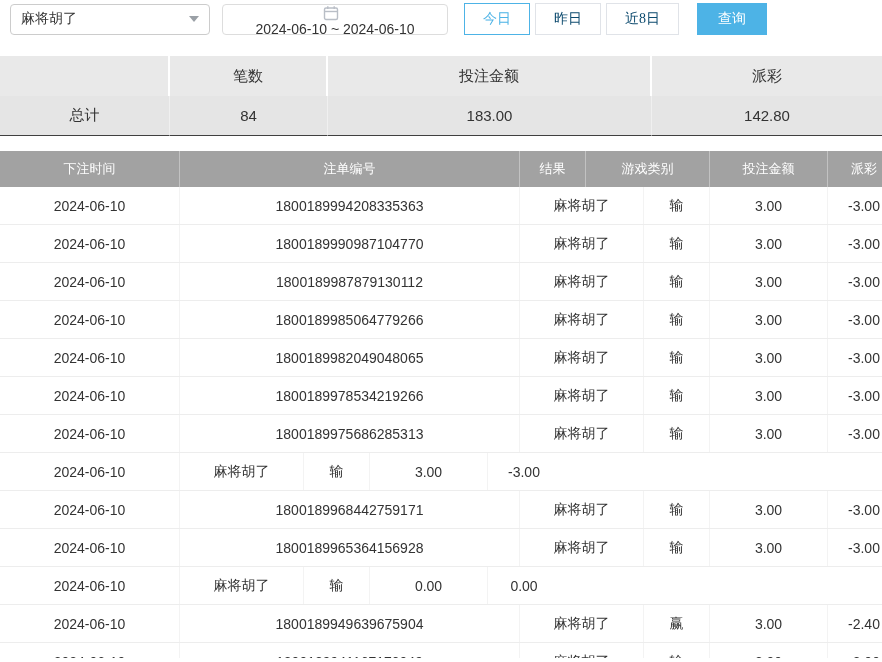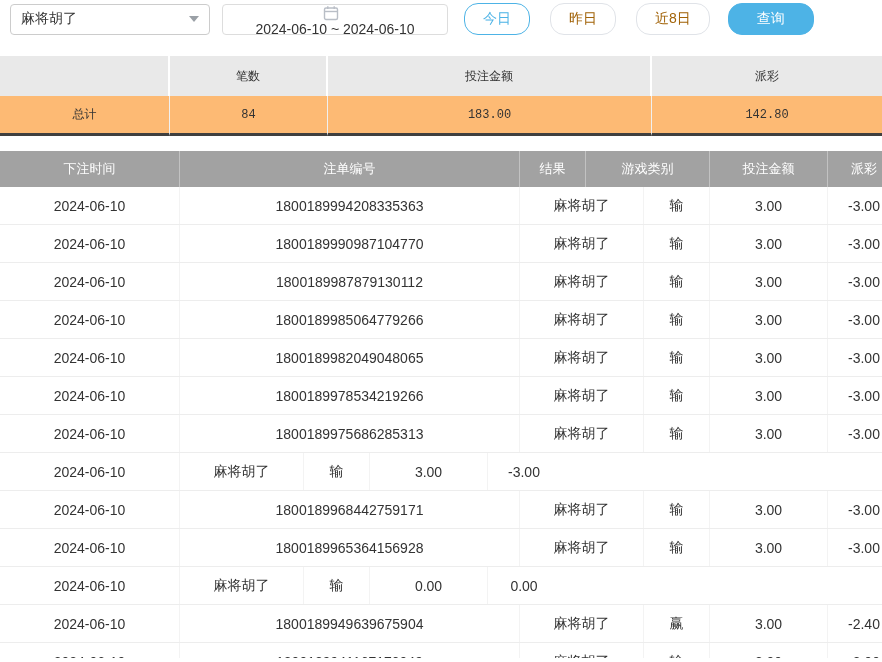--- a/index.html
+++ b/index.html
@@ -12,37 +12,37 @@
   .filter-bar { display:flex; align-items:center; padding:2px 0 0 10px; height:36px; }
   .select { width:200px; height:31px; border:1px solid #ccc; border-radius:4px;
             display:flex; align-items:center; padding:0 10px; font-size:14px;
             justify-content:space-between; cursor:pointer; background:#fff; }
   .caret { width:0; height:0; border-left:5px solid transparent; border-right:5px solid transparent;
            border-top:6px solid #9aa0a6; margin-left:8px; }
   .date-input { width:226px; height:31px; border:1px solid #ddd; border-radius:4px;
                 display:flex; align-items:center; padding:0 10px; font-size:14px;
                 margin-left:12px; background:#fff;flex-direction:column; }
   .date-input .cal { display:inline-flex; margin-right:8px; }
-  .btn { height:32px; border-radius:14px; font-size:14px; background:#fff;
+  .btn { height:32px; border-radius:0; font-size:14px; background:#fff;
          border:1px solid #e0e3e8; padding:0 18px; cursor:pointer;
          font-family:inherit; }
   .btn-today { margin-left:16px; color:var(--accent); border-color:var(--accent); }
-  .btn-muted { margin-left:20px; color:#a16207; }
+  .btn-muted { margin-left:5px; color:#0c4a6e;font-family:Liberation Serif, serif; }
   .btn-primary { margin-left:18px; background:var(--accent); border-color:var(--accent);
-                 color:#fff; padding:0 28px;text-align:center; }
+                 color:#fff; padding:0 20px;text-align:center; }
 
   
   .summary { margin-top:20px; width:882px; }
   .s-row { display:flex; height:40px; }
   .s-head .s-cell { background:#e9e9e9; border-right:2px solid #fff; }
   .s-head .s-cell:last-child { border-right:none; }
-  .s-body .s-cell { background:#fdba74; border-right:1px solid #f0f0f0;
-                    border-bottom:3px solid #404040;font-family:Liberation Mono, monospace; }
+  .s-body .s-cell { background:#e5e5e5; border-right:1px solid #f0f0f0;
+                    border-bottom:1px solid #404040; }
   .s-body .s-cell:last-child { border-right:none; }
-  .s-cell { display:flex; align-items:center; justify-content:center; font-size:12px; }
+  .s-cell { display:flex; align-items:center; justify-content:center; font-size:15px; }
   .sc1 { width:170px; } .sc2 { width:158px; } .sc3 { width:324px; } .sc4 { width:230px; }
 
   
   .table-wrap { margin-top:15px; width:900px; }
   .t-head { display:flex; height:36px; background:var(--table-header-bg); color:#fff; font-size:13px; }
   .t-head .t-cell { border-right:1px solid rgba(255,255,255,.35);text-align:center; }
   .t-head .t-cell:last-child { border-right:none; }
   .t-row { display:flex; height:38px; border-bottom:1px solid #ededed; background:#fff; }
   .t-body .t-cell { border-right:1px solid #f3f3f3; font-size:14px; color:#333; }
   .t-body .t-cell:last-child { border-right:none; }

